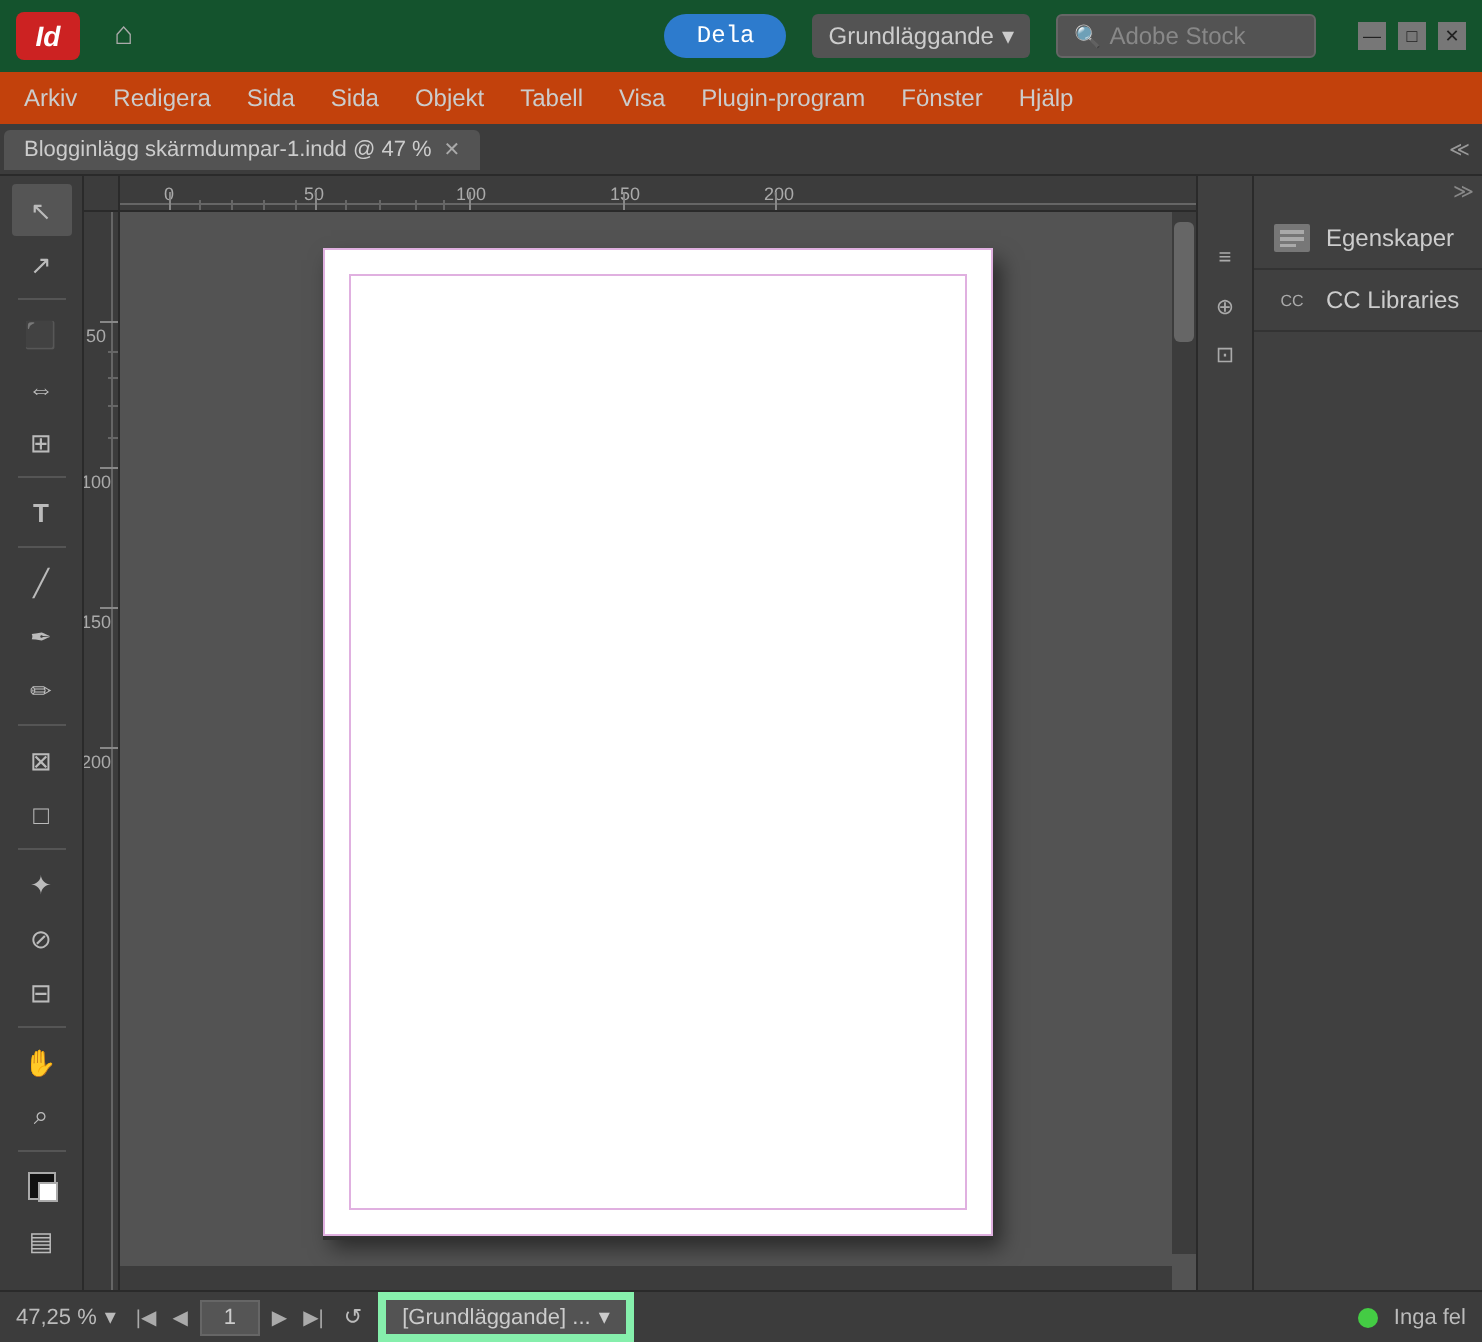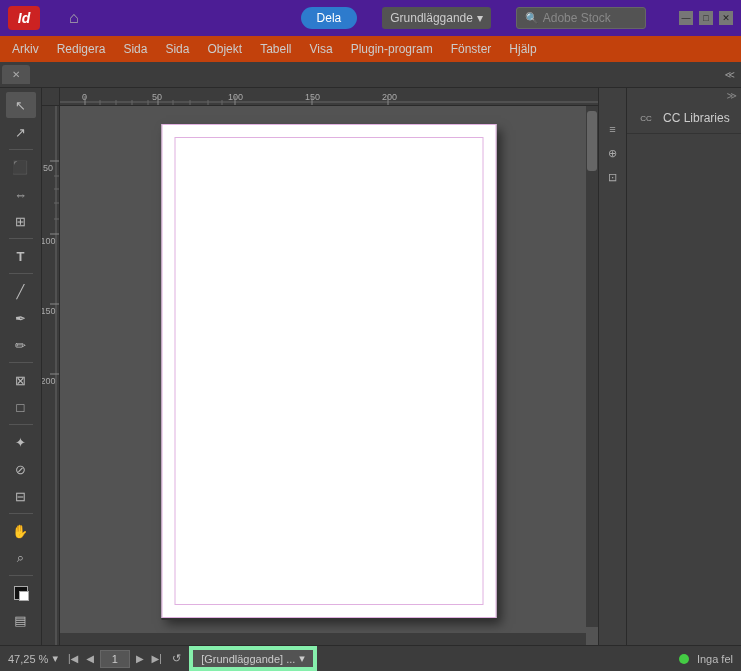--- a/index.html
+++ b/index.html
@@ -10,25 +10,25 @@
       font-family: 'Segoe UI', Arial, sans-serif;
       font-size: 12px;
       color: #ccc;
       overflow: hidden;
       position: relative;
     }
 
     
     #title-bar {
       height: 36px;
-      background: #4c1d95;
+      background: #14532d;
       display: flex;
       align-items: center;
       padding: 0 8px;
-      gap: 25px;
+      gap: 13px;
     }
     #app-logo {
       width: 32px;
       height: 24px;
       background: #cc2222;
       border-radius: 4px;
       display: flex;
       align-items: center;
       justify-content: center;
       color: #fff;
@@ -46,20 +46,21 @@
     #title-spacer { flex: 1; }
     #share-button {
       background: #2d7bcd;
       color: #fff;
       border: none;
       border-radius: 14px;
       padding: 4px 16px;
       font-size: 12px;
       cursor: pointer;
       font-weight: 500;
+      font-family: Liberation Mono, monospace;
     }
     #workspace-selector {
       background: #535353;
       color: #ccc;
       border: none;
       border-radius: 3px;
       padding: 4px 8px;
       font-size: 12px;
       cursor: pointer;
       display: flex;
@@ -428,20 +429,21 @@
   <div class="menu-item">Objekt</div>
   <div class="menu-item">Tabell</div>
   <div class="menu-item">Visa</div>
   <div class="menu-item">Plugin-program</div>
   <div class="menu-item">Fönster</div>
   <div class="menu-item">Hjälp</div>
 </div>
 
 <div id="tab-bar">
   <div id="doc-tab">
+    <span>Blogginlägg skärmdumpar-1.indd @ 47 %</span>
     <span id="tab-close">✕</span>
   </div>
   <div id="collapse-btn-left">≪</div>
 </div>
 
 <div id="workspace">
 
   <div id="left-toolbar">
     <div class="tool-btn active" title="Select">↖</div>
     <div class="tool-btn" title="Direct Select">↗</div>
@@ -549,20 +551,30 @@
     <div class="mini-tool-btn">≡</div>
     <div class="mini-tool-btn">⊕</div>
     <div class="mini-tool-btn">⊡</div>
   </div>
 
   <div id="right-panel">
     <div id="right-panel-top">
       <div class="panel-collapse-btn">≫</div>
     </div>
     <div class="panel-item">
+      <div class="panel-icon">
+        <svg width="14" height="10" viewBox="0 0 14 10">
+          <rect x="1" y="1" width="12" height="2" fill="#aaa"></rect>
+          <rect x="1" y="4.5" width="12" height="2" fill="#aaa"></rect>
+          <rect x="1" y="8" width="8" height="1.5" fill="#aaa"></rect>
+        </svg>
+      </div>
+      <span>Egenskaper</span>
+    </div>
+    <div class="panel-item">
       <div class="panel-icon" style="font-size:8px;color:#aaa;background:none;">CC</div>
       <span>CC Libraries</span>
     </div>
   </div>
 
 </div>
 
 <div id="status-bar">
   <div id="zoom-display">
     <span>47,25 %</span>

